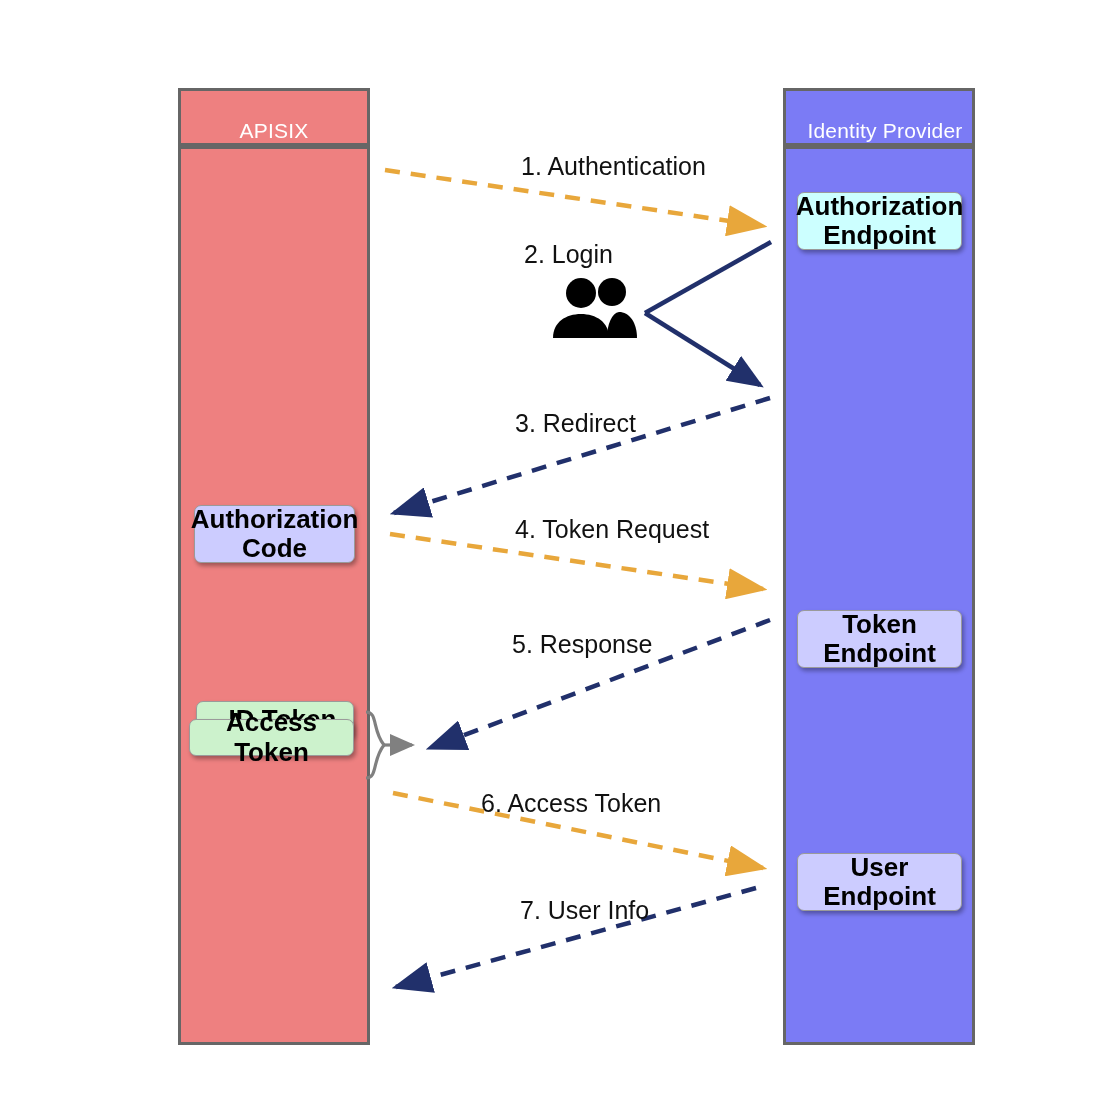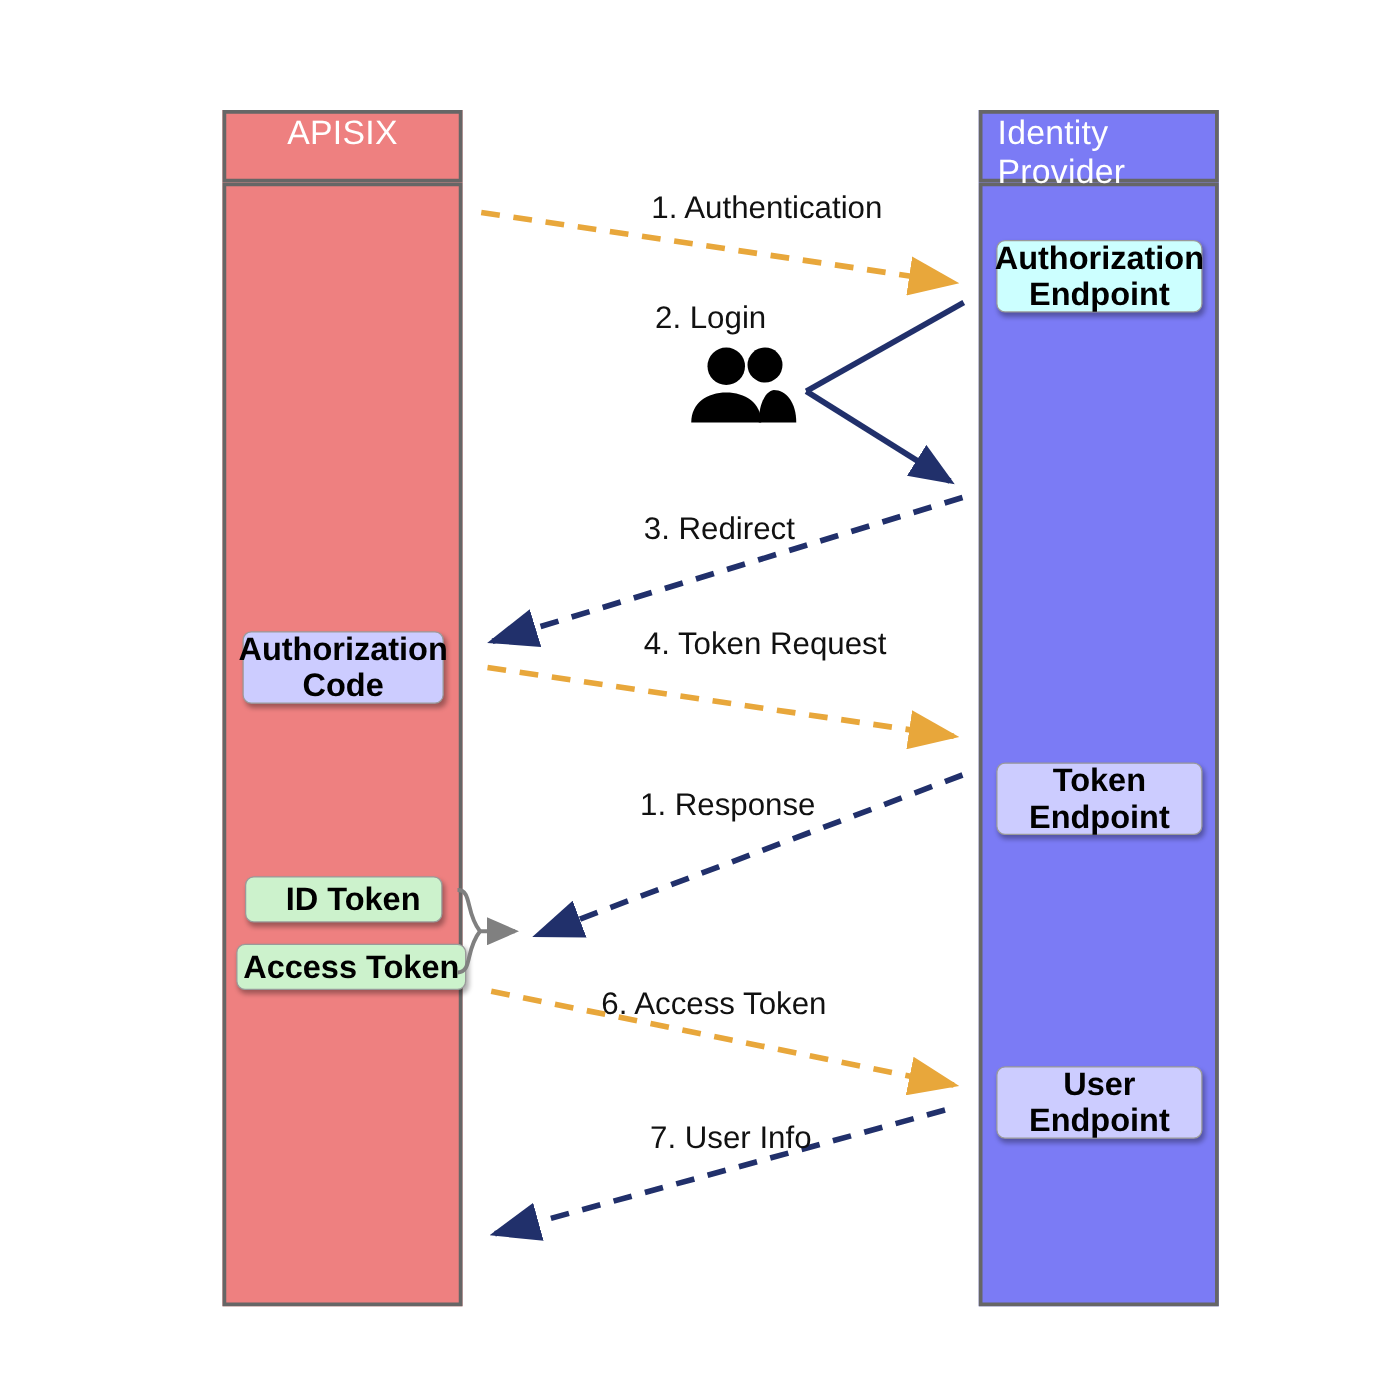--- a/index.html
+++ b/index.html
@@ -20,24 +20,24 @@
   .pillar {
     position: absolute;
     box-sizing: border-box;
     border: 3px solid #666666;
   }
   .pillar-header {
     position: absolute;
     box-sizing: border-box;
     border: 3px solid #666666;
     display: flex;
-    align-items: flex-start;
+    align-items: flex-end;
     justify-content: center;
     color: #ffffff;
-    font-size: 27px;
+    font-size: 21px;
     font-weight: 400;
     letter-spacing: 0.2px;
   }
   .node {
     position: absolute;
     box-sizing: border-box;
     border: 1px solid #9a9a9a;
     border-radius: 7px;
     display: flex;
     align-items: center;
@@ -109,21 +109,21 @@
     <div>
       <div>Authorization</div>
       <div>Code</div>
     </div>
   </div>
 
   <div class="node" style="left:196px; top:701px; width:158px; height:37px; background:#ccf2cc;padding-left:15px;">
     <span>ID Token</span>
   </div>
 
-  <div class="node" style="left:189px; top:755px; width:184px; height:37px; background:#ccf2cc;">
+  <div class="node" style="left:189px; top:719px; width:165px; height:37px; background:#ccf2cc;">
     <span>Access Token</span>
   </div>
 
   <svg class="overlay" viewBox="0 0 1118 1116">
     <defs>
       <marker id="arrow-orange" markerWidth="9" markerHeight="7" refX="8" refY="3.5" orient="auto" markerUnits="strokeWidth">
         <path d="M0,0 L9,3.5 L0,7 z" fill="#e8a73b"></path>
       </marker>
       <marker id="arrow-navy" markerWidth="9" markerHeight="7" refX="8" refY="3.5" orient="auto" markerUnits="strokeWidth">
         <path d="M0,0 L9,3.5 L0,7 z" fill="#21306b"></path>
@@ -162,21 +162,21 @@
     <path d="M4,61 C4,45 17,37 32,37 C47,37 60,45 60,61 Z" fill="#000000"></path>
     <path d="M58,61 C58,47 63,36 70,35 C80,35 88,45 88,61 Z" fill="#000000"></path>
   </svg>
 
   <div class="arrow-label" style="left:521px; top:152px;">1. Authentication</div>
 
   <div class="arrow-label" style="left:524px; top:240px;">2. Login</div>
 
   <div class="arrow-label" style="left:515px; top:409px;">3. Redirect</div>
 
-  <div class="arrow-label" style="left:515px; top:501px;">4. Token Request</div>
+  <div class="arrow-label" style="left:515px; top:515px;">4. Token Request</div>
 
-  <div class="arrow-label" style="left:512px; top:630px;">1. Response</div>
+  <div class="arrow-label" style="left:512px; top:630px;">5. Response</div>
 
   <div class="arrow-label" style="left:481px; top:789px;">6. Access Token</div>
 
   <div class="arrow-label" style="left:520px; top:896px;">7. User Info</div>
 
 </div>
 
 </body></html>

